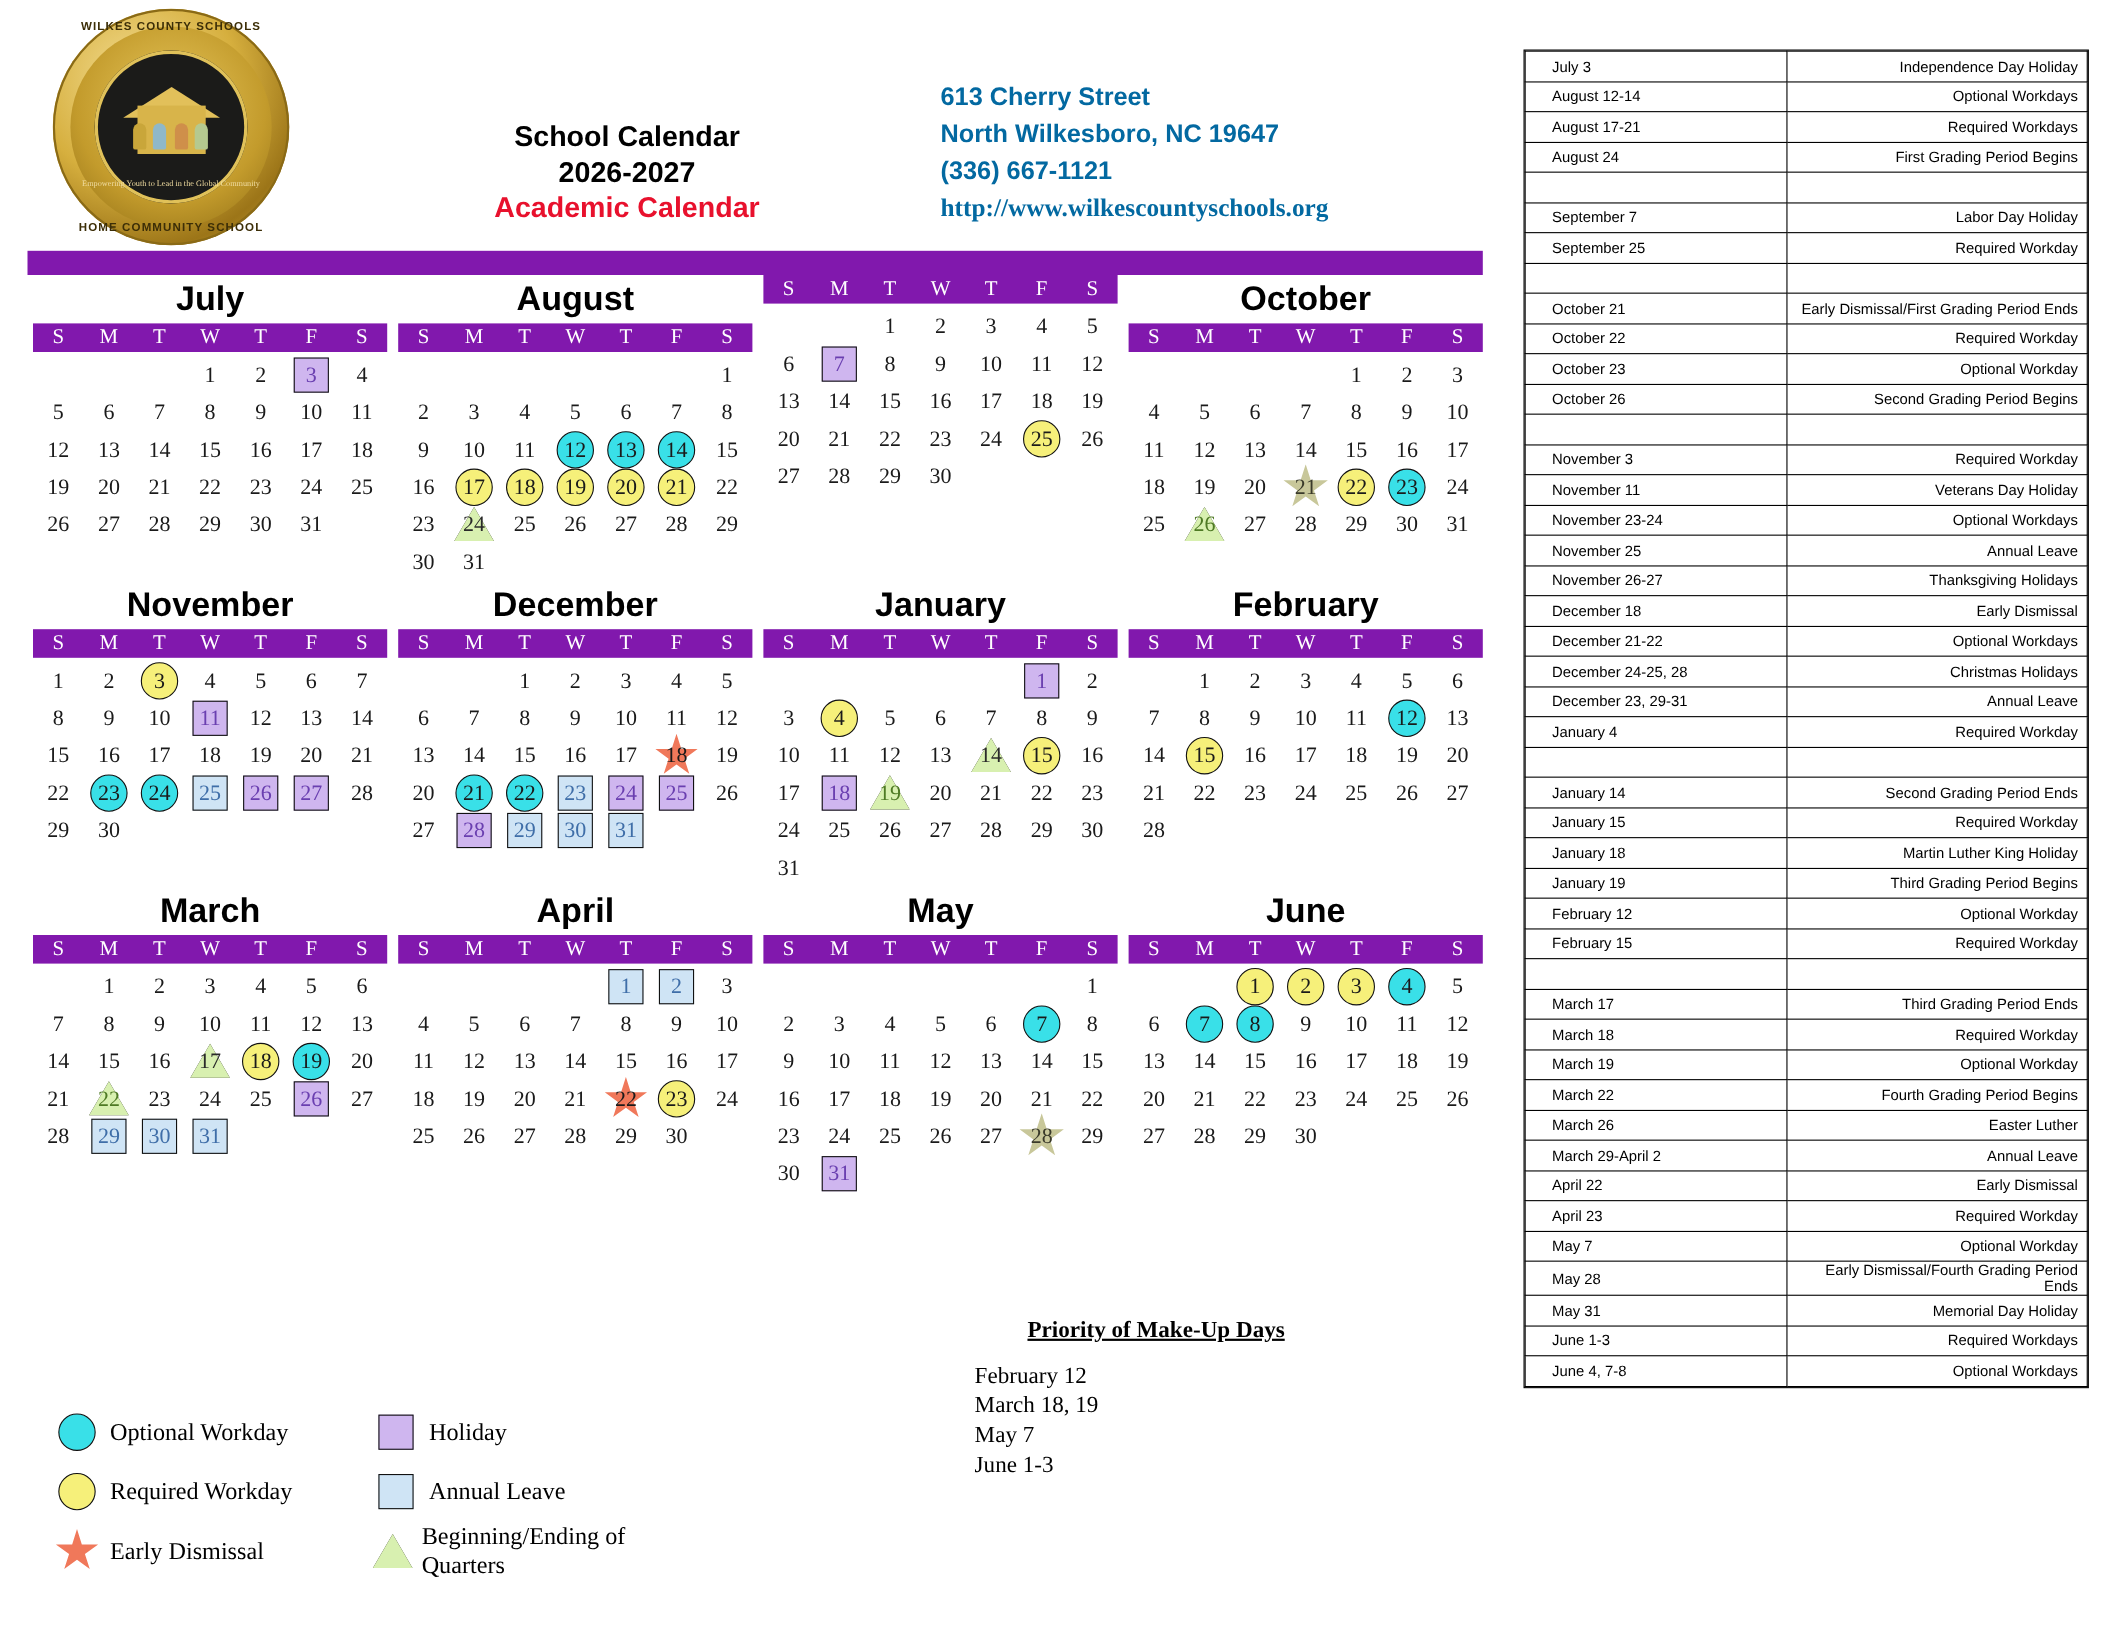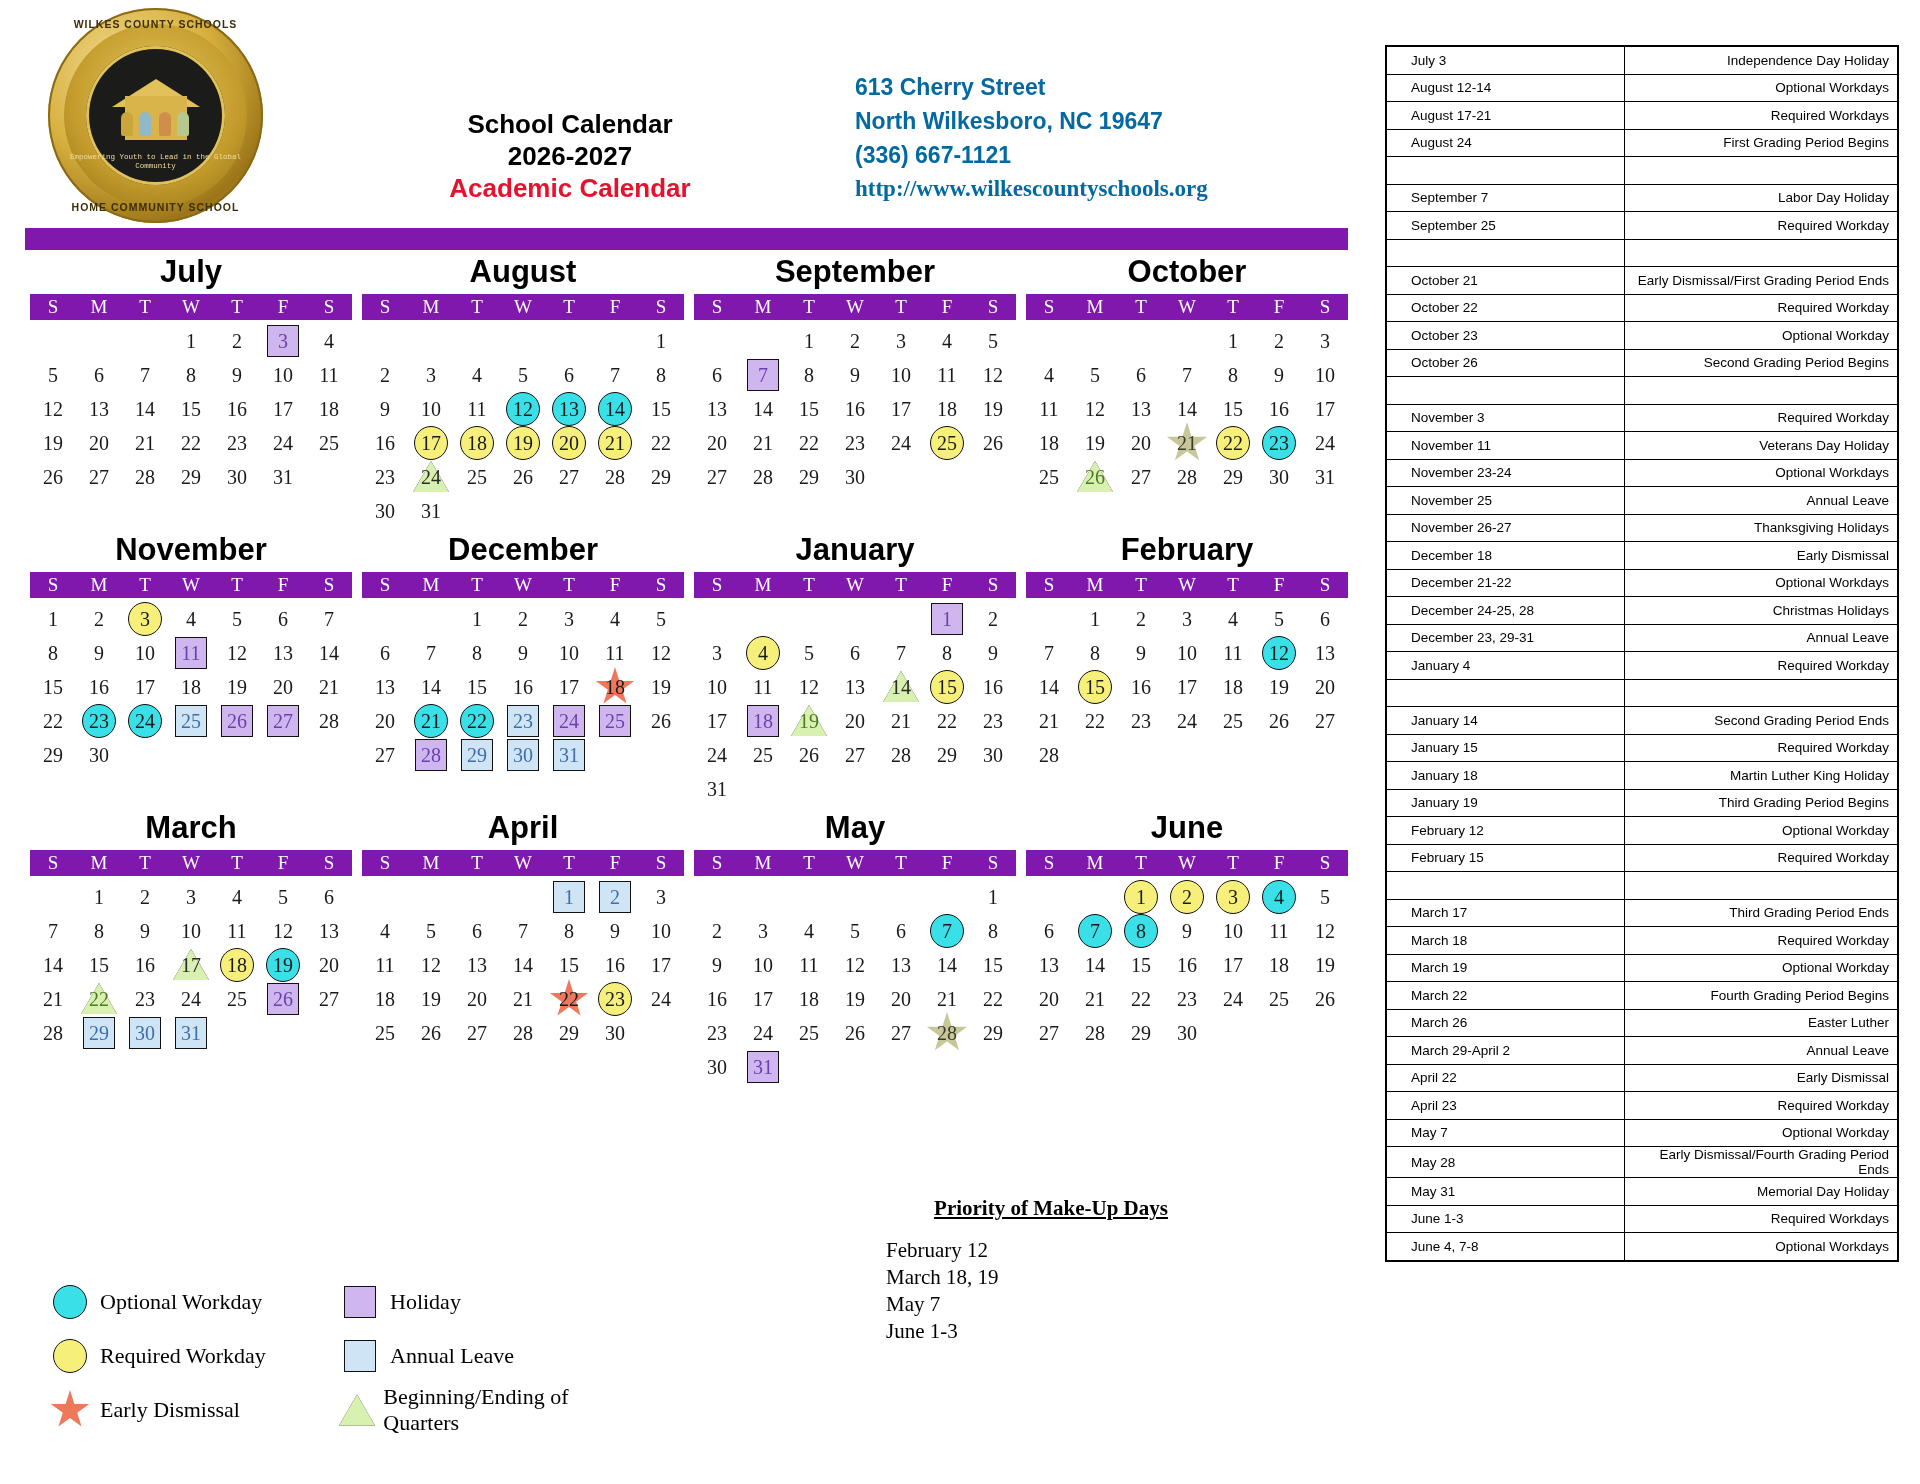--- a/index.html
+++ b/index.html
@@ -42,21 +42,21 @@
     position:absolute;bottom:0;width:12px;height:24px;border-radius:6px 6px 2px 2px;display:block;
   }
   #logo .txt-top,#logo .txt-bot{
     position:absolute;left:0;width:100%;text-align:center;color:#3c2e07;
     font-size:10.5px;font-weight:bold;letter-spacing:1px;font-family:"Liberation Sans",sans-serif;
   }
   #logo .txt-top{top:10px;}
   #logo .txt-bot{bottom:10px;}
   #logo .txt-mid{
     position:absolute;left:0;bottom:52px;width:100%;text-align:center;color:#f0dca0;
-    font-size:7.5px;font-family:Liberation Mono, monospace;line-height:9px;
+    font-size:7.5px;font-family:Liberation Serif, serif;line-height:9px;
   }
   #title-block{position:absolute;left:420px;top:60px;width:300px;text-align:center;margin-top:48px;}
   #title-block div{font-family:"Liberation Sans",sans-serif;font-weight:bold;font-size:26px;line-height:32px;color:#000;}
   #title-block .red{color:#e8112d;}
   #addr{position:absolute;left:855px;top:70px;font-family:"Liberation Sans",sans-serif;font-weight:bold;font-size:23px;line-height:34px;color:#0369a1;}
   #addr .url{font-family:"Liberation Serif",serif;font-weight:bold;text-align:center;}
 
   
   #topbar{position:absolute;left:25px;top:228px;width:1323px;height:22px;background:#7b1fa2;background:#8118ad;}
 
@@ -434,21 +434,20 @@
             </div>
             <div class="cell"></div>
             <div class="cell"></div>
             <div class="cell"></div>
             <div class="cell"></div>
             <div class="cell"></div>
           </div>
         </div>
       </div>
       <div class="month">
-        <div class="mname">September</div>
         <div class="dowbar">
           <span>S</span>
           <span>M</span>
           <span>T</span>
           <span>W</span>
           <span>T</span>
           <span>F</span>
           <span>S</span>
         </div>
         <div class="weeks">

